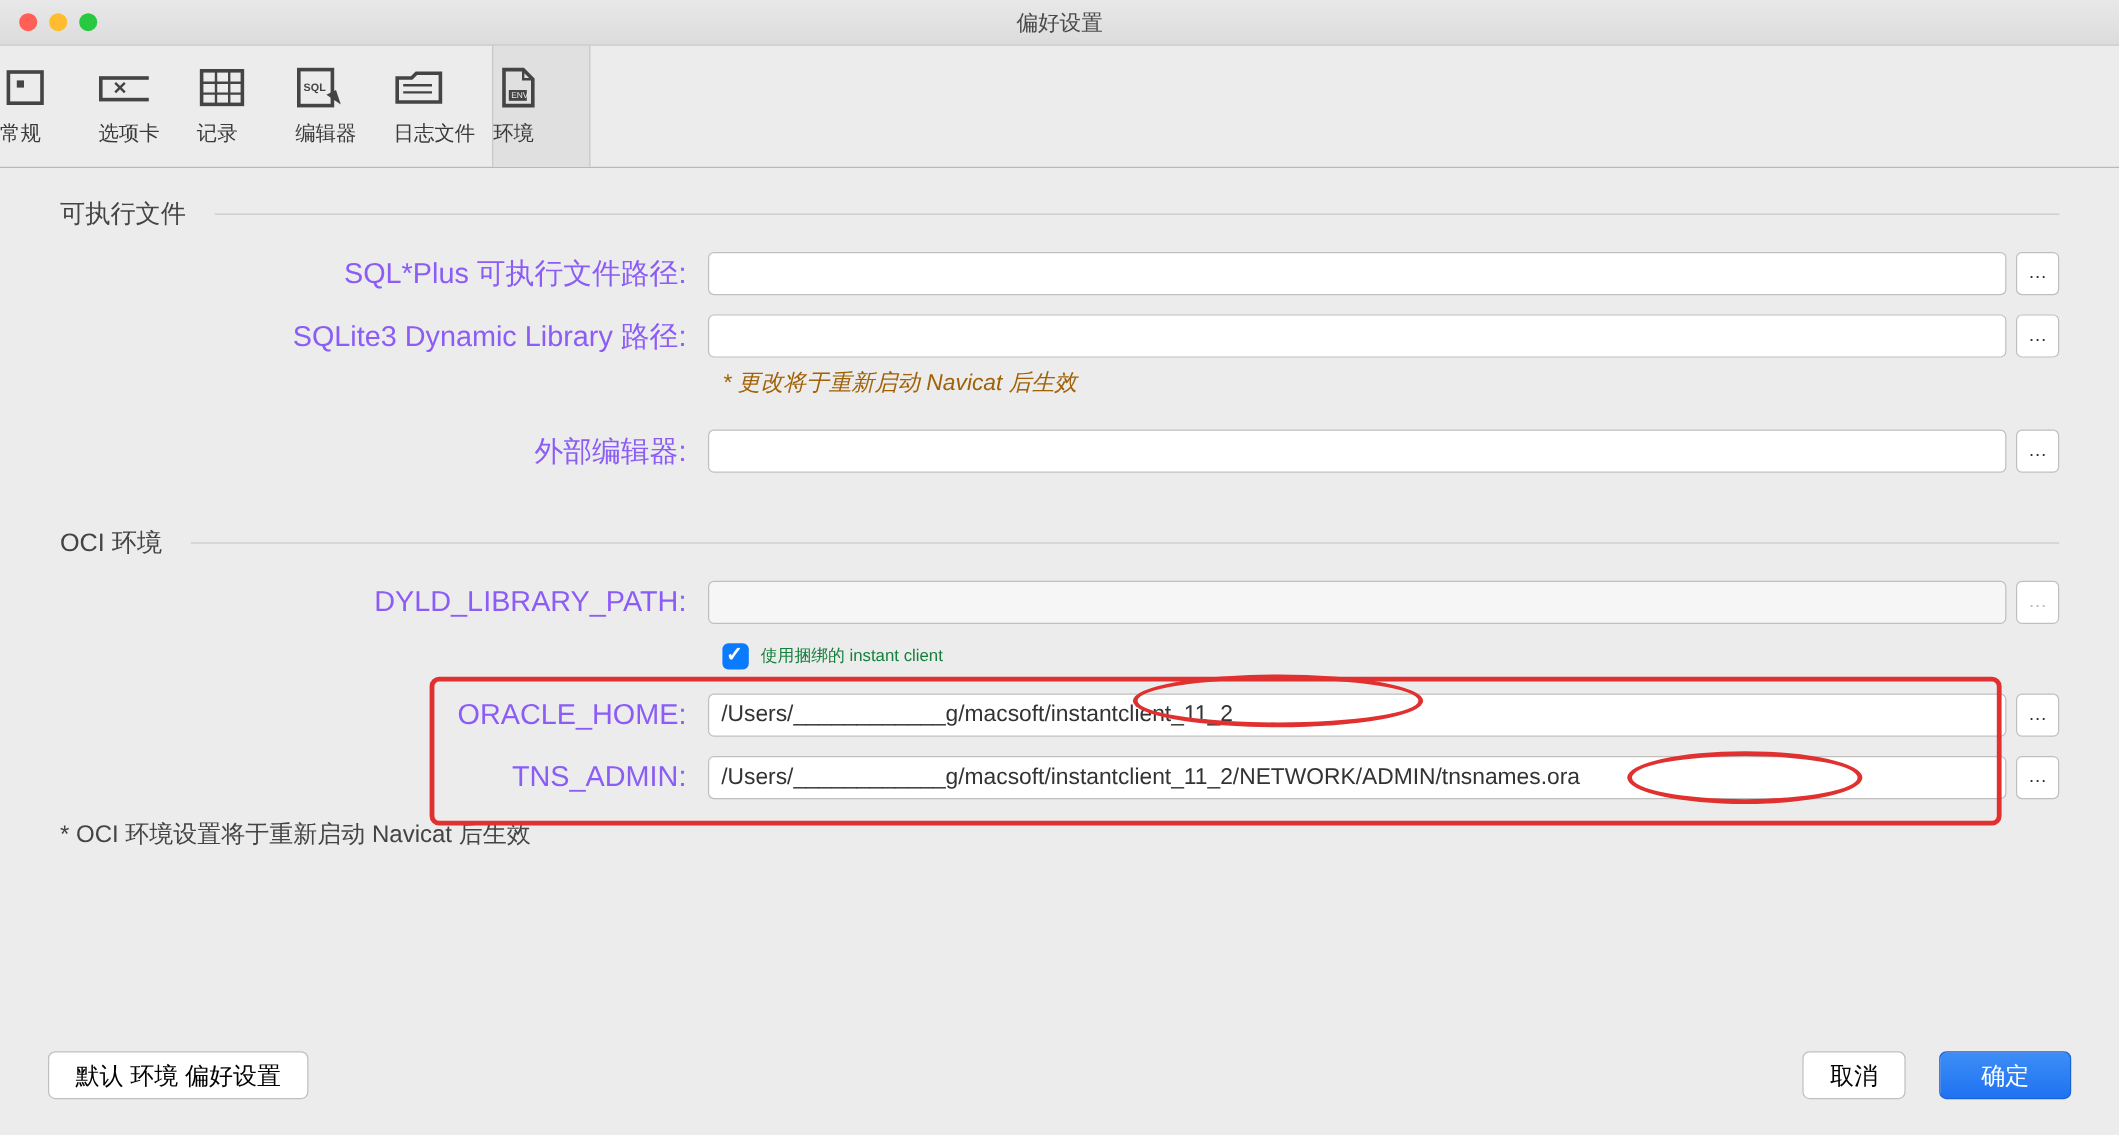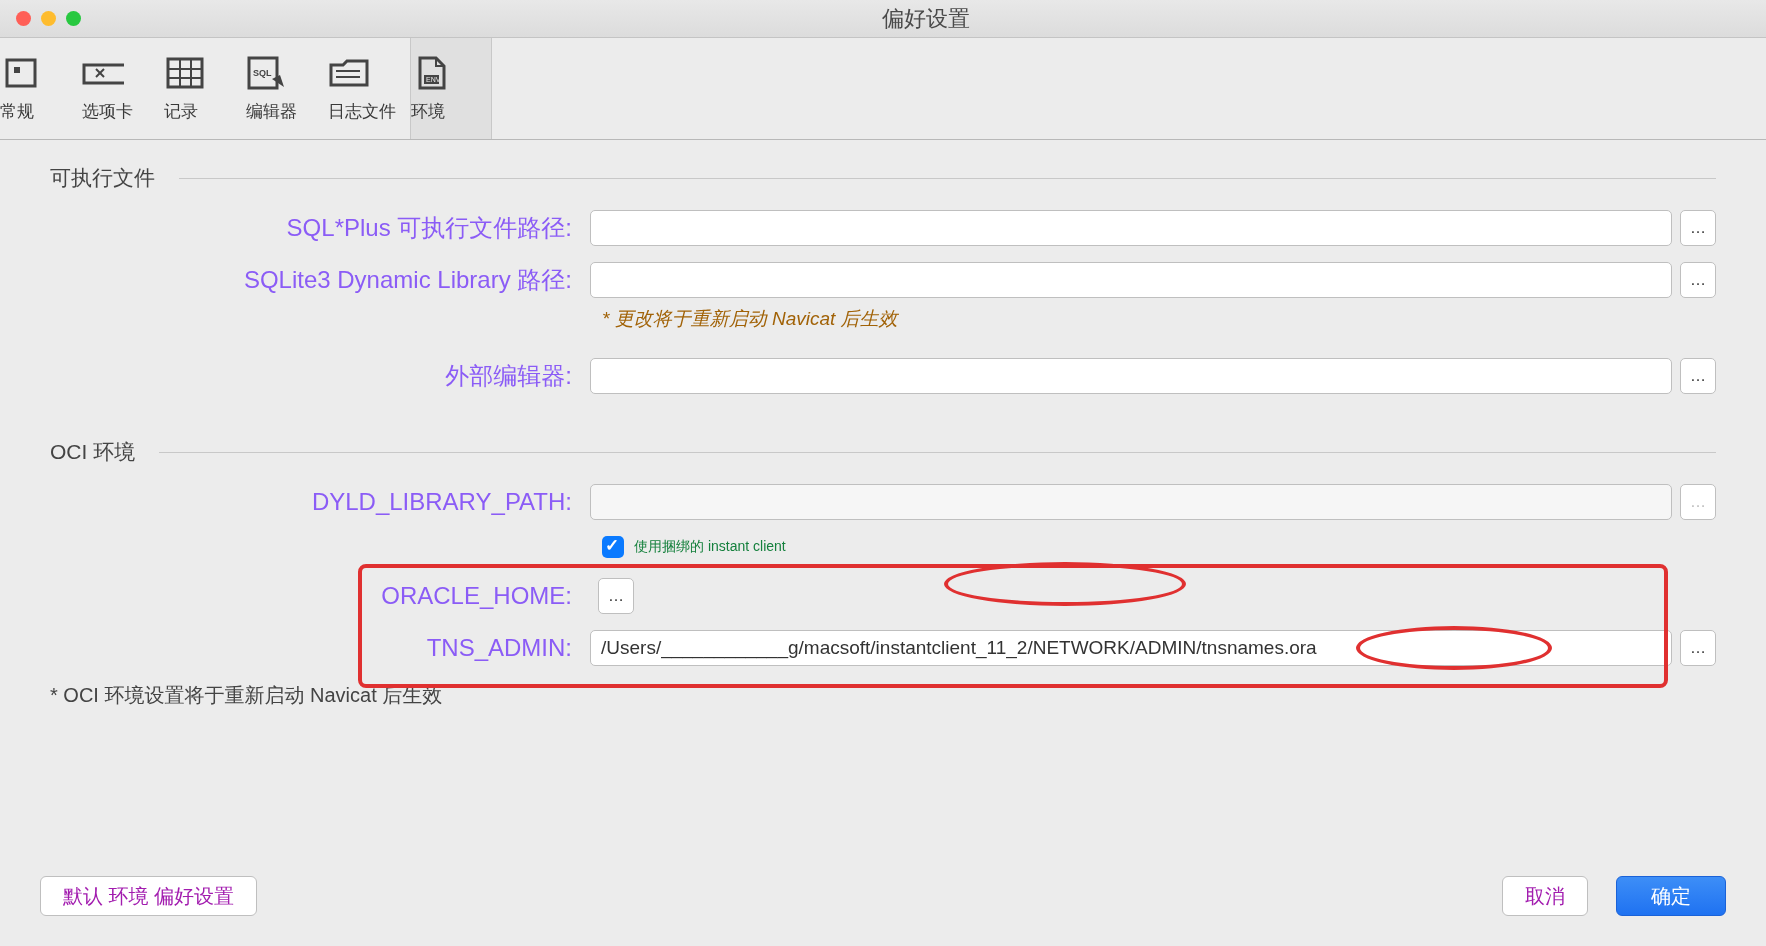--- a/index.html
+++ b/index.html
@@ -2,21 +2,21 @@
 <html><head>
   <meta charset="utf-8">
   <style>
     * { box-sizing: border-box; margin: 0; padding: 0; }
     body { font-family: -apple-system, "Helvetica Neue", Arial, sans-serif; background: #ececec; width: 1766px; height: 946px; overflow: hidden; }
     
     .titlebar { height: 38px; display: flex; align-items: center; padding: 0 16px; position: relative; background: linear-gradient(#e8e8e8,#dcdcdc); border-bottom: 1px solid #c4c4c4; }
     .traffic-lights { display: flex; gap: 10px; }
     .tl { width: 15px; height: 15px; border-radius: 50%; }
     .tl-close { background:#ff5f57; } .tl-min{background:#febc2e;} .tl-max{background:#28c840;}
-    .title { position:absolute; left:50%; transform:translateX(-50%); color:#4a4a4a; font-size:22px;margin-left:43px; }
+    .title { position:absolute; left:50%; transform:translateX(-50%); color:#4a4a4a; font-size:18px; }
     
     .toolbar { height: 102px; display: flex; background:#ececec; border-bottom: 1px solid #b8b8b8; }
     .toolbar-item { width: 82px; display:flex; flex-direction:column; align-items:flex-start; justify-content:center; gap:8px; color:#3a3a3a; font-size:17px; }
     .toolbar-item.active { background:#e0e0e0; border-left:1px solid #c8c8c8; border-right:1px solid #c8c8c8; }
     .toolbar-icon { width:42px; height:38px; display:flex; align-items:center; justify-content:center; }
     
     .content { padding: 24px 50px 0 50px; background:#ececec; }
     
     .section-header { display:flex; align-items:center; gap:24px; margin-bottom:18px; }
     .section-title { color:#444; font-size:21px; white-space:nowrap; }
@@ -33,21 +33,21 @@
     .checkbox { width:22px; height:22px; background:#0a7aff; border-radius:5px; position:relative; }
     .checkbox::after { content:"✓"; color:#fff; font-size:17px; position:absolute; left:3px; top:-1px; font-weight:bold; }
     .checkbox-label { color:#15803d; font-size:14px; }
     
     .highlight-box { position:absolute; border:4px solid #e03030; border-radius:8px; pointer-events:none; }
     .ellipse { position:absolute; border:4px solid #e03030; border-radius:50%; pointer-events:none; }
     
     .note { margin-left:50px; margin-top:12px; color:#444; font-size:20px; }
     
     .footer { position:absolute; bottom:30px; left:0; right:0; display:flex; padding:0 40px; align-items:center; }
-    .btn { height:40px; padding:0 22px; background:#fff; border:1px solid #bfbfbf; border-radius:6px; font-size:20px; color:#a21caf; cursor:pointer; display:flex; align-items:center; }
+    .btn { height:40px; padding:0 22px; background:#fff; border:1px solid #bfbfbf; border-radius:6px; font-size:20px; color:#000000; cursor:pointer; display:flex; align-items:center; }
     .btn-primary { background:linear-gradient(#3d8ef7,#1f72f1); color:#fff; border-color:#1a62d8; padding:16px 34px; }
     .spacer { flex:1; }
   </style>
 </head>
 <body>
 
 <div class="titlebar">
   <div class="traffic-lights">
     <div class="tl tl-close"></div>
     <div class="tl tl-min"></div>
@@ -160,20 +160,21 @@
   </div>
 
   <div class="checkbox-row">
     <div class="checkbox"></div>
     <span class="checkbox-label">使用捆绑的 instant client</span>
   </div>
 
   <div style="position:relative;">
     <div class="form-row">
       <div class="form-label">ORACLE_HOME:</div>
+      <input class="form-input" value="/Users/____________g/macsoft/instantclient_11_2" style="">
       <div class="browse-btn">…</div>
     </div>
 
     <div class="form-row">
       <div class="form-label">TNS_ADMIN:</div>
       <input class="form-input" value="/Users/____________g/macsoft/instantclient_11_2/NETWORK/ADMIN/tnsnames.ora" style="">
       <div class="browse-btn">…</div>
     </div>
 
     <div class="highlight-box" style="left:308px; top:-14px; width:1310px; height:124px;"></div>

